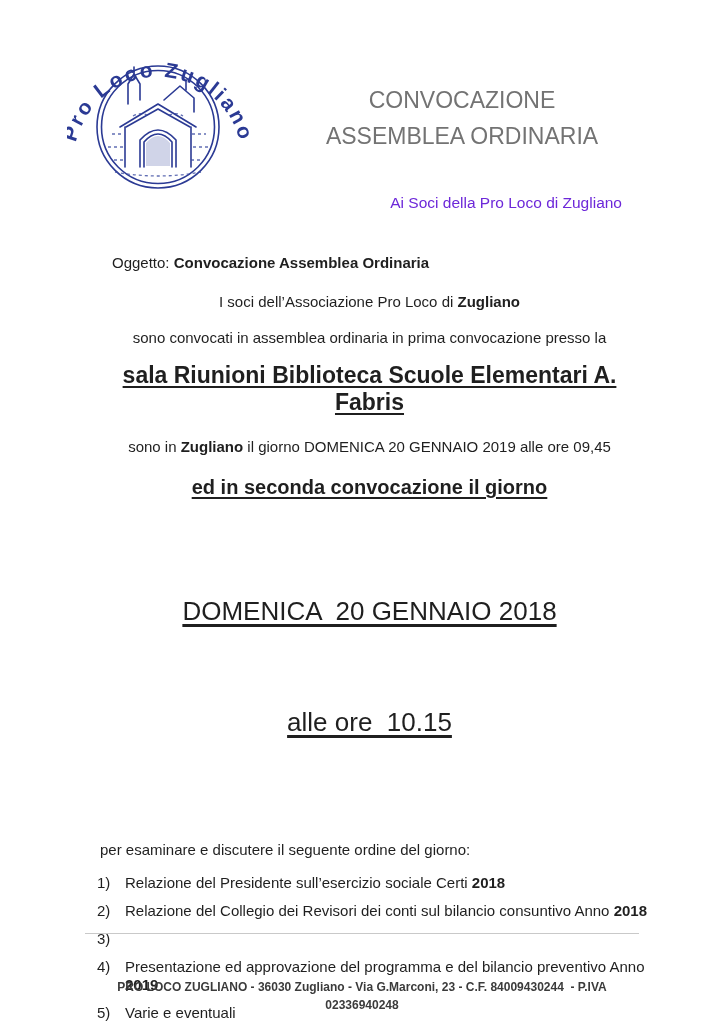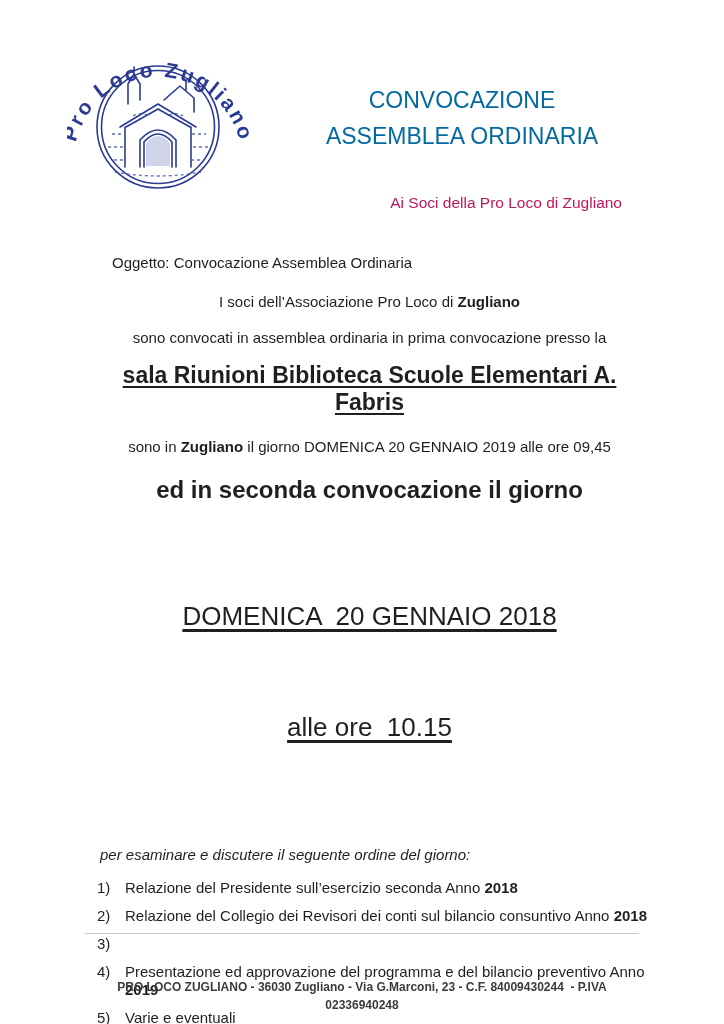--- a/index.html
+++ b/index.html
@@ -10,42 +10,42 @@
     background:#ffffff;
     font-family:"Liberation Sans", sans-serif;
     color:#1f1f1f;
     overflow:hidden;
   }
   
   .logo { position:absolute; left:67px; top:30px; width:182px; height:172px; }
   
   .title-block {
     position:absolute; left:252px; right:52px; top:82px;
-    text-align:center; font-size:23px; line-height:36px; color:#0369a1;
+    text-align:center; font-size:23px; line-height:36px; color:#737373;
   }
   
   .recipient {
     position:absolute; top:194px; left:0; right:102px;
-    text-align:right; font-size:15.5px; color:#be185d;
+    text-align:right; font-size:15.5px; color:#6d28d9;
   }
   
   .main { position:absolute; left:85px; right:70px; top:248px; font-size:15px; }
   .subject { margin:6px 0 0 27px; }
-  .subject b { font-weight:normal; }
+  .subject b { font-weight:bold; }
   .center { text-align:center; }
   .intro   { margin-top:22px; }
   .line2   { margin-top:19px; }
   .venue   { margin-top:16px; font-size:23px; font-weight:bold;
              text-decoration:underline; text-decoration-thickness:2px; text-underline-offset:3px; }
   .sita    { margin-top:22px; }
-  .second-call { margin-top:21px; font-size:24px; font-weight:bold;
-             text-decoration-thickness:2px; text-underline-offset:3px; }
+  .second-call { margin-top:21px; font-size:20px; font-weight:bold;
+             text-decoration:underline; text-decoration-thickness:2px; text-underline-offset:3px; }
   .date-big { margin-top:20px; font-size:26px; font-weight:normal; line-height:37px; white-space:pre-wrap; }
   .date-big div { text-decoration:underline; text-decoration-thickness:2.5px; text-underline-offset:4px; }
-  .agenda-intro { margin:26px 0 6px 15px;font-style:italic; }
+  .agenda-intro { margin:26px 0 6px 15px; }
   .agenda { margin-top:16px; list-style:none; }
   .agenda li { display:flex; margin:0 0 10px 12px; line-height:18px; }
   .agenda .num { width:28px; flex:0 0 28px; }
   .highlight { margin-top:14px; font-size:23px; font-weight:bold; line-height:30px;
              text-decoration:underline; text-decoration-thickness:2.5px; text-underline-offset:4px; }
   
   .footer {
     position:absolute; left:85px; right:85px; top:933px;
     border-top:1px solid #c9c9c9; padding-top:8px;
     text-align:center; font-size:12px; font-weight:600; color:#3b3b3b;
@@ -119,21 +119,21 @@
     <div class="center date-big">
       <div>DOMENICA  20 GENNAIO 2018</div>
       <div>alle ore  10.15</div>
     </div>
 
     <p class="agenda-intro">per esaminare e discutere il seguente ordine del giorno:</p>
 
     <ul class="agenda">
       <li>
         <span class="num">1)</span>
-        <span><span>Relazione del Presidente sull’esercizio seconda Anno </span><b>2018</b></span>
+        <span><span>Relazione del Presidente sull’esercizio sociale Certi </span><b>2018</b></span>
       </li>
       <li>
         <span class="num">2)</span>
         <span><span>Relazione del Collegio dei Revisori dei conti sul bilancio consuntivo Anno </span><b>2018</b></span>
       </li>
       <li>
         <span class="num">3)</span>
       </li>
       <li>
         <span class="num">4)</span>

